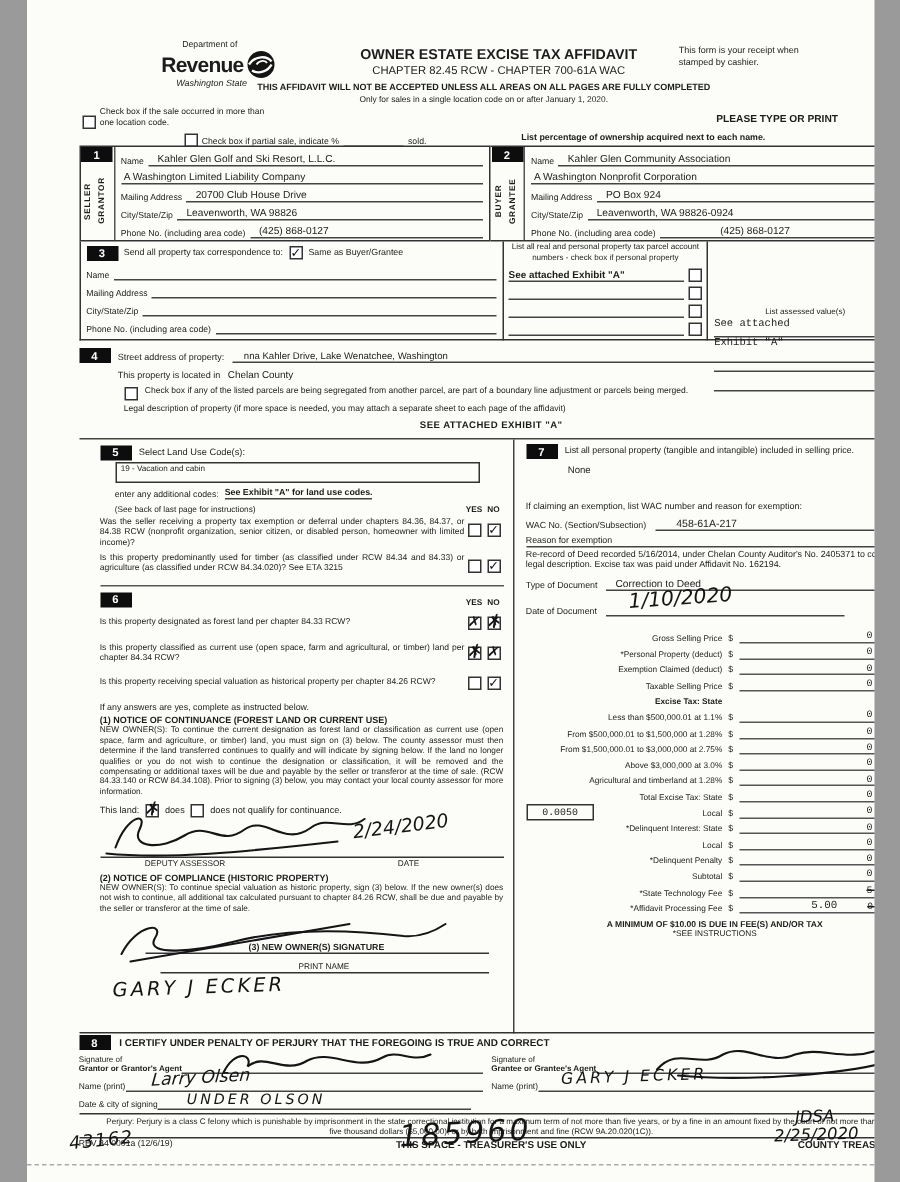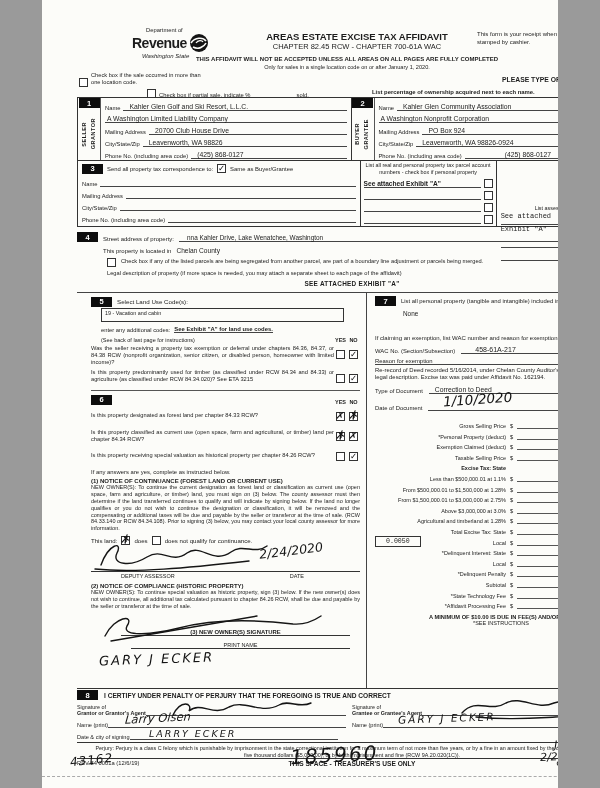--- a/index.html
+++ b/index.html
@@ -1,16 +1,16 @@
 <!DOCTYPE html>
 <html><head>
 <meta charset="utf-8">
 <style>
   html,body{margin:0;padding:0;background:#9a9a9a;}
-  .page{position:relative;width:516px;height:788px;background:#fcfcf9;margin:0 auto;
+  .page{position:relative;width:565px;height:788px;background:#fcfcf9;margin:0 auto;
         font-family:"Liberation Sans",sans-serif;color:#1c1c1c;overflow:hidden;}
   .abs{position:absolute;}
   .band{position:absolute;left:35px;width:550px;}
   .b{font-weight:bold;}
   .ctr{text-align:center;}
   .badge{display:inline-flex;align-items:center;justify-content:center;background:#0d0d0d;color:#fff;
          font-weight:bold;font-size:7.5px;width:21px;height:10px;flex:none;}
   .cb{display:inline-block;width:7px;height:7px;border:1px solid #333;background:#fff;position:relative;flex:none;vertical-align:middle;}
   .cb.ck::after{content:"\2713";position:absolute;top:-2.5px;left:0px;font-size:8.5px;color:#111;}
   .cb.xx::after{content:"\2717";position:absolute;top:-3px;left:-1px;font-size:10px;color:#151515;transform:rotate(10deg);}
@@ -46,21 +46,21 @@
         <svg width="20" height="20" viewBox="0 0 20 20">
           <circle cx="10" cy="10" r="9" fill="#141414"></circle>
           <path d="M2 10 C6 4 14 4 17 8" stroke="#fcfcf9" stroke-width="1.6" fill="none"></path>
           <path d="M4 14 C9 17 15 14 17 10" stroke="#fcfcf9" stroke-width="1.6" fill="none"></path>
           <path d="M7 10 C9 7 13 7 14 9" stroke="#fcfcf9" stroke-width="1.2" fill="none"></path>
         </svg>
       </div>
       <div style="font-size:6px;font-style:italic;padding-left:10px;">Washington State</div>
     </div>
     <div class="abs ctr" style="left:140px;top:6px;width:280px;">
-      <div class="b" style="font-size:9.5px;">AREAS ESTATE EXCISE TAX AFFIDAVIT</div>
+      <div class="b" style="font-size:9.5px;">OWNER ESTATE EXCISE TAX AFFIDAVIT</div>
       <div style="font-size:7.5px;">CHAPTER 82.45 RCW - CHAPTER 700-61A WAC</div>
     </div>
     <div class="abs" style="left:400px;top:6px;width:100px;font-size:6px;line-height:1.3;">This form is your receipt when stamped by cashier.</div>
     <div class="abs ctr b" style="left:30px;top:31px;width:480px;font-size:6px;">THIS AFFIDAVIT WILL NOT BE ACCEPTED UNLESS ALL AREAS ON ALL PAGES ARE FULLY COMPLETED</div>
     <div class="abs ctr" style="left:60px;top:39px;width:420px;font-size:5.6px;">Only for sales in a single location code on or after January 1, 2020.</div>
   </div>
 
   <div class="band" style="top:72px;height:24px;">
     <span class="cb abs" style="left:2px;top:1px;"></span>
     <div class="abs" style="left:14px;top:0;width:110px;font-size:5.7px;line-height:1.25;">Check box if the sale occurred in more than one location code.</div>
@@ -471,21 +471,21 @@
           <path d="M6 20 C 14 4 26 8 22 16 C 34 6 46 22 62 12 C 78 4 94 20 112 10 C 122 4 132 14 144 8"></path>
         </svg>
         <div style="display:flex;align-items:flex-end;height:12px;position:relative;">
           <span style="font-size:5.6px;flex:none;">Name (print)</span>
           <span class="ul" style="flex:1;height:11px;"></span>
           <span class="hw" style="position:absolute;left:48px;top:-5px;font-size:11.5px;transform:rotate(-3deg) skewX(-8deg);">Larry Olsen</span>
         </div>
         <div style="display:flex;align-items:flex-end;height:12px;position:relative;">
           <span style="font-size:5.6px;flex:none;">Date &amp; city of signing</span>
           <span class="ul" style="flex:1;height:11px;margin-right:8px;"></span>
-          <span class="hw" style="position:absolute;left:72px;top:0px;font-size:9.5px;letter-spacing:2px;">LARRY  ECKER</span>
+          <span class="hw" style="position:absolute;left:72px;top:0px;font-size:9.5px;letter-spacing:2px;">UNDER  OLSON</span>
         </div>
       </div>
       <div style="width:278px;position:relative;padding-left:6px;">
         <div style="display:flex;align-items:flex-end;height:15px;">
           <span style="font-size:5.4px;line-height:1.15;flex:none;">
             <span>Signature of</span><br>
             <span class="b">Grantee or Grantee's Agent</span>
           </span>
           <span class="ul" style="flex:1;height:12px;"></span>
         </div>

